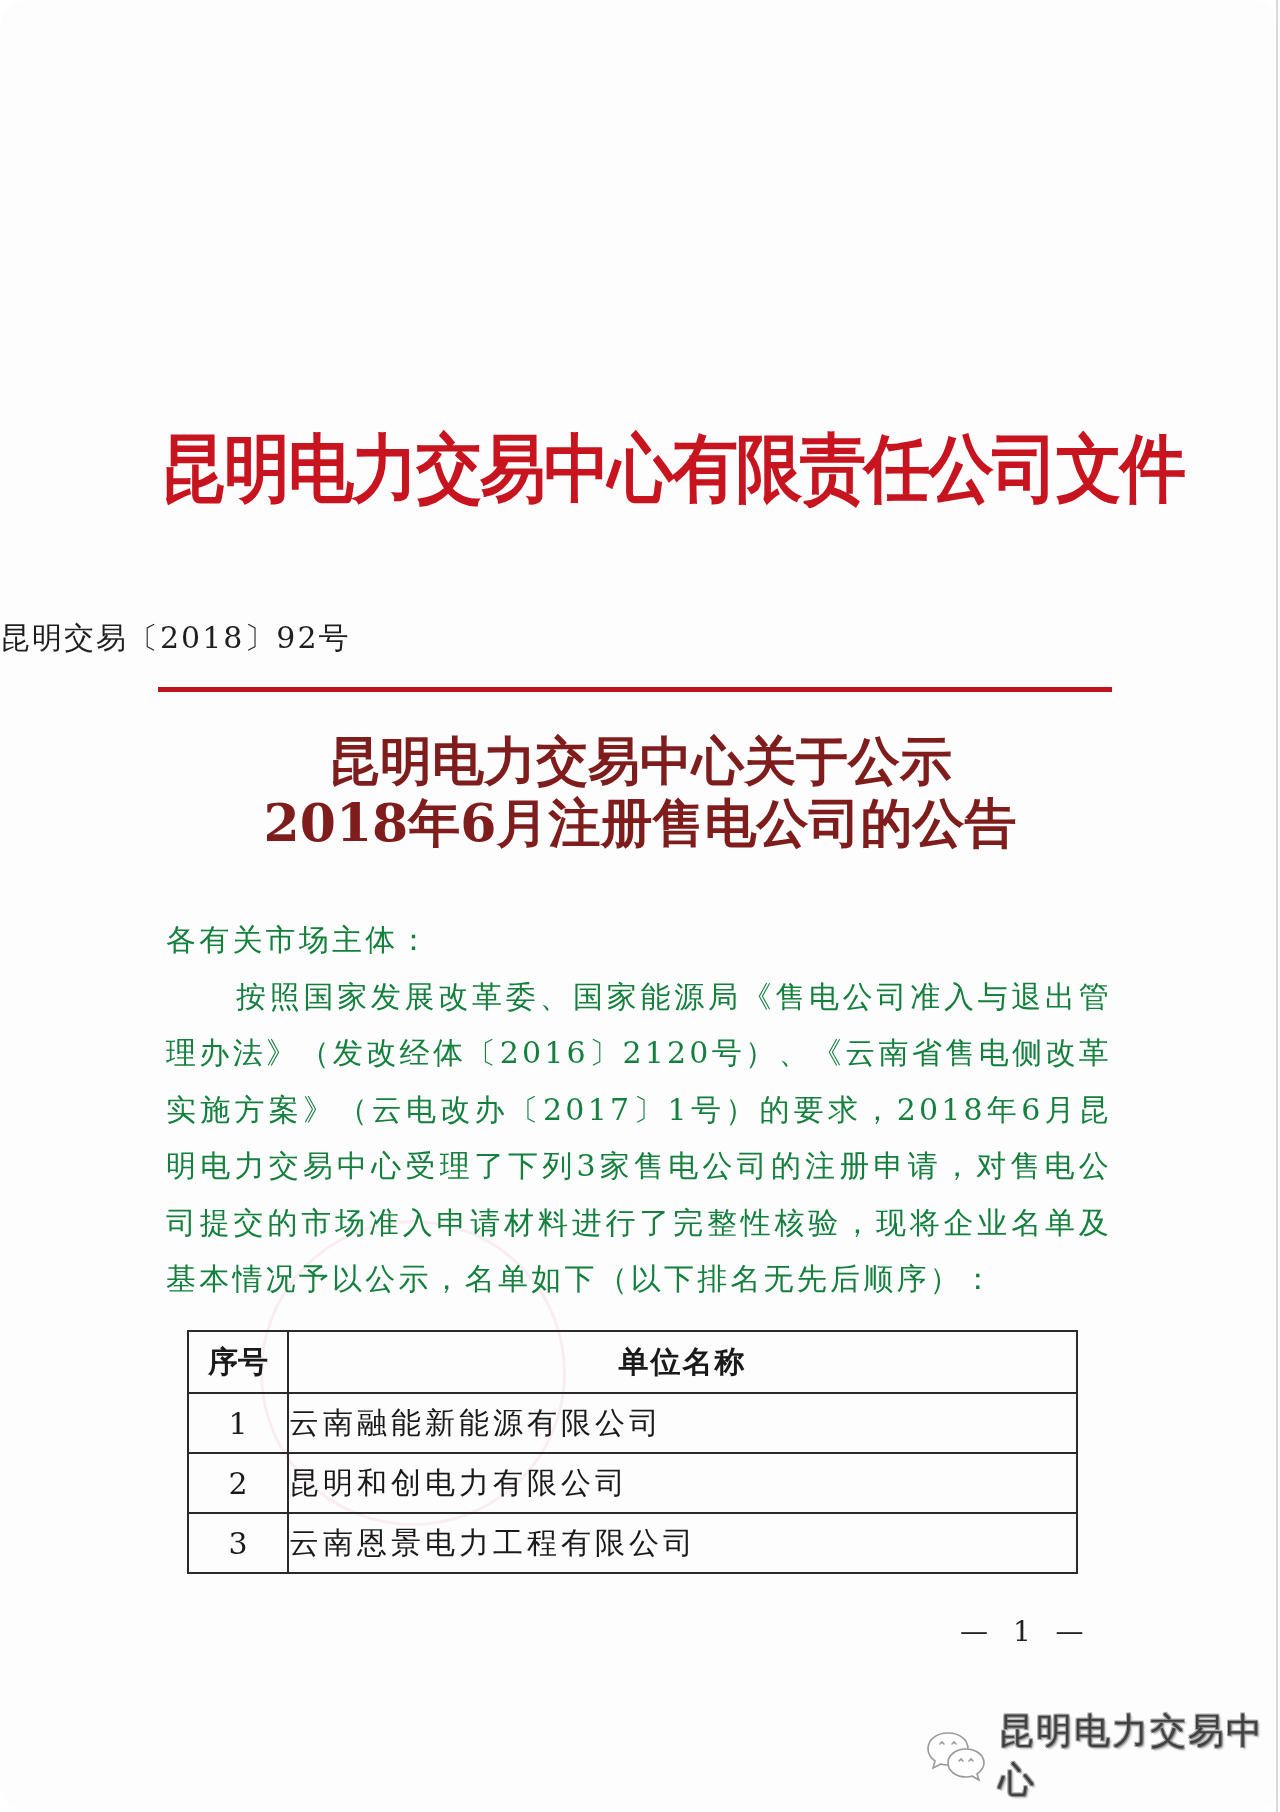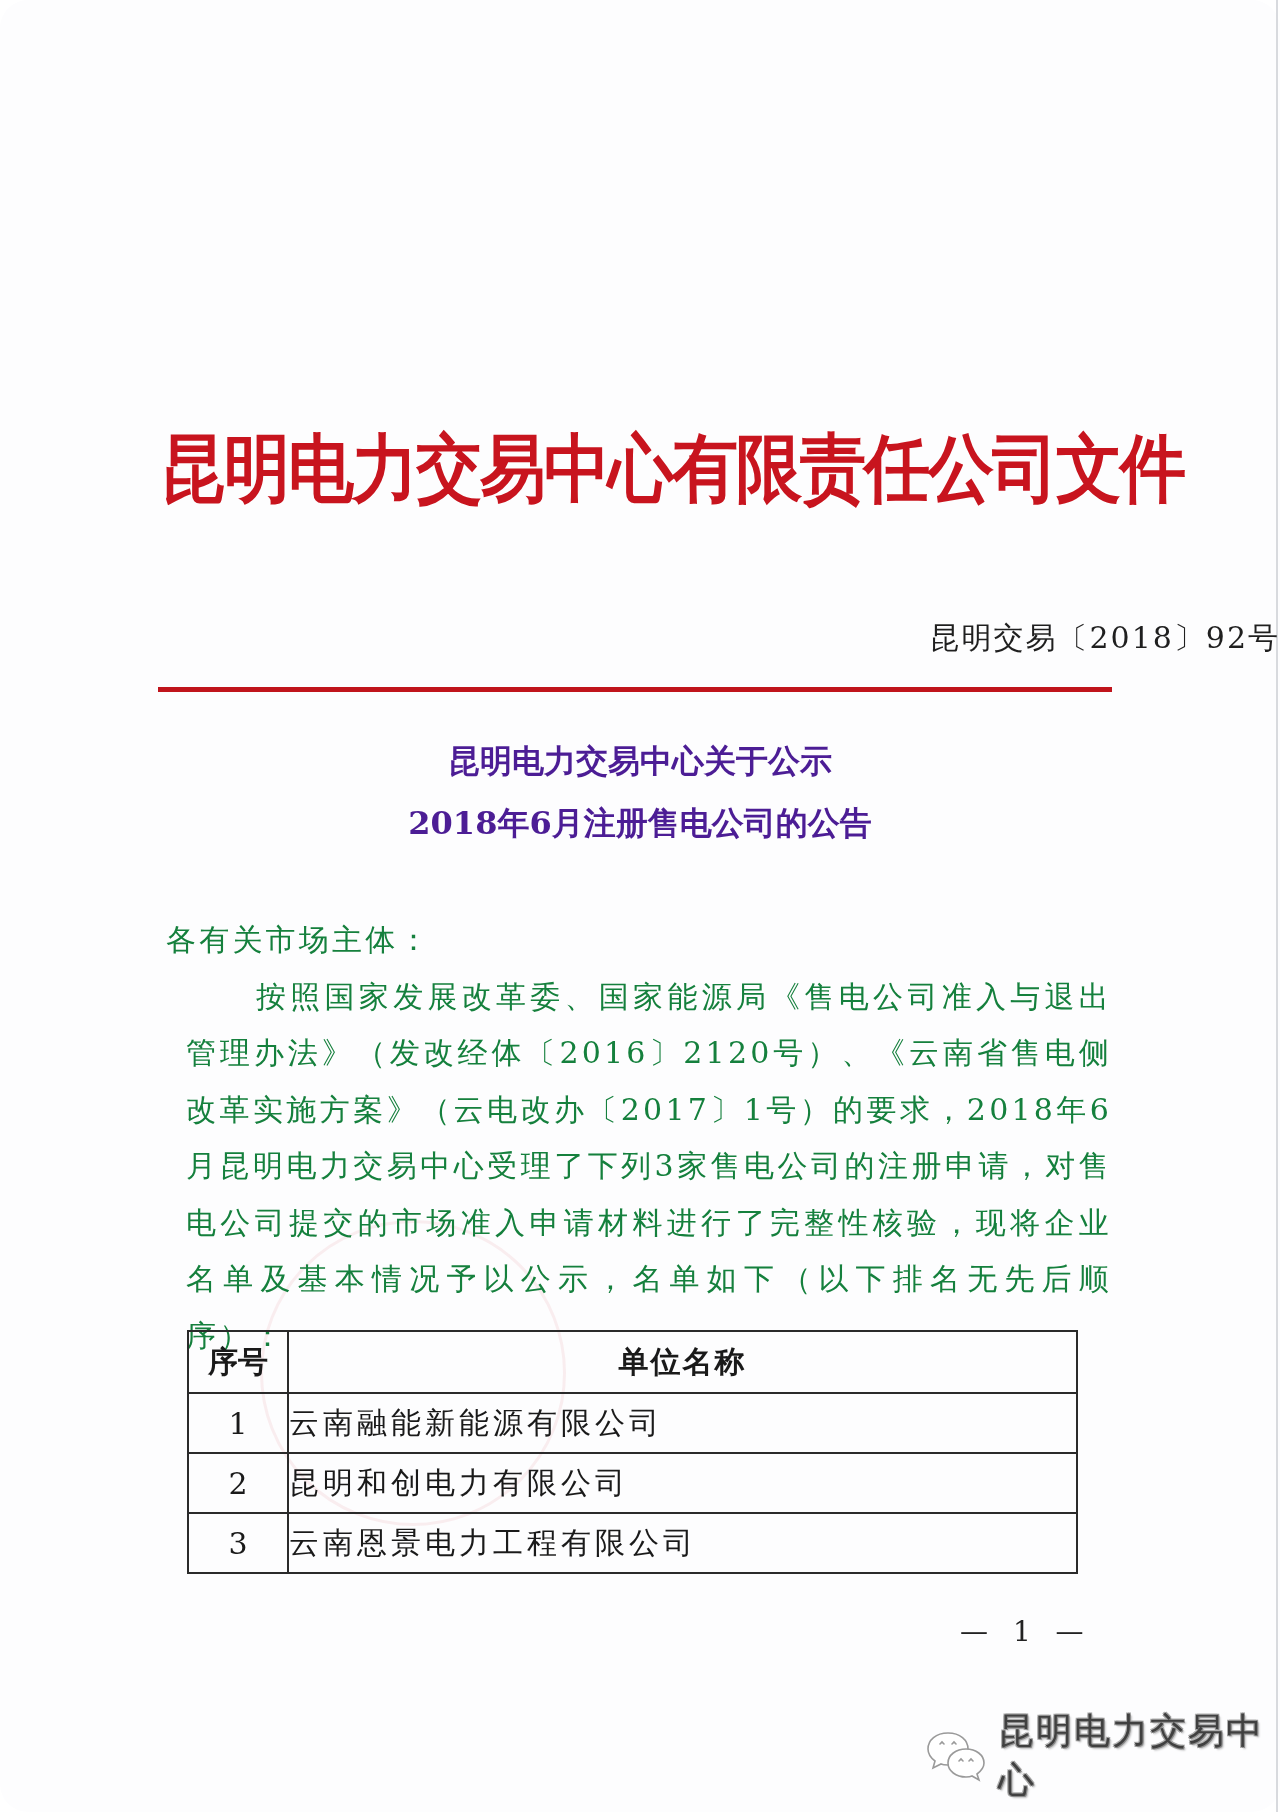--- a/index.html
+++ b/index.html
@@ -43,64 +43,63 @@
       letter-spacing: -2px;
       transform: scaleY(1.12);
       transform-origin: center top;
       white-space: nowrap;
     }
     .doc-number {
       position: absolute;
       left: 0;
       width: 1280px;
       top: 618px;
-      text-align: right;
+      text-align: left;
       font-size: 30px;
       line-height: 40px;
       letter-spacing: 2px;
       color: #1f1f1f;
     }
     .red-rule {
       position: absolute;
       left: 158px;
       top: 687px;
       width: 954px;
       height: 5px;
       background: #c0141c;
     }
     .title {
       position: absolute;
       left: 0;
       width: 1280px;
       top: 730px;
       text-align: center;
       font-weight: bold;
-      font-size: 32px;
+      font-size: 52px;
       line-height: 62px;
-      color: #4c1d95;
+      color: #7f1d1d;
       letter-spacing: 0px;
     }
     .title .line { display: block; }
     .body-text {
       position: absolute;
       left: 166px;
       top: 912px;
       width: 946px;
       font-size: 30px;
       line-height: 56.5px;
       color: #15803d;
       letter-spacing: 3.2px;
     }
     .body-text p { margin: 0; }
     .body-text .salutation { }
     .body-text .para {
       text-indent: 70px;
       text-align: justify;
       text-align-last: left;
-      margin-left: 20px;
     }
     .table {
       position: absolute;
       left: 187px;
       top: 1330px;
       width: 891px;
       border-collapse: collapse;
       font-size: 30px;
       color: #1a1a1a;
     }

